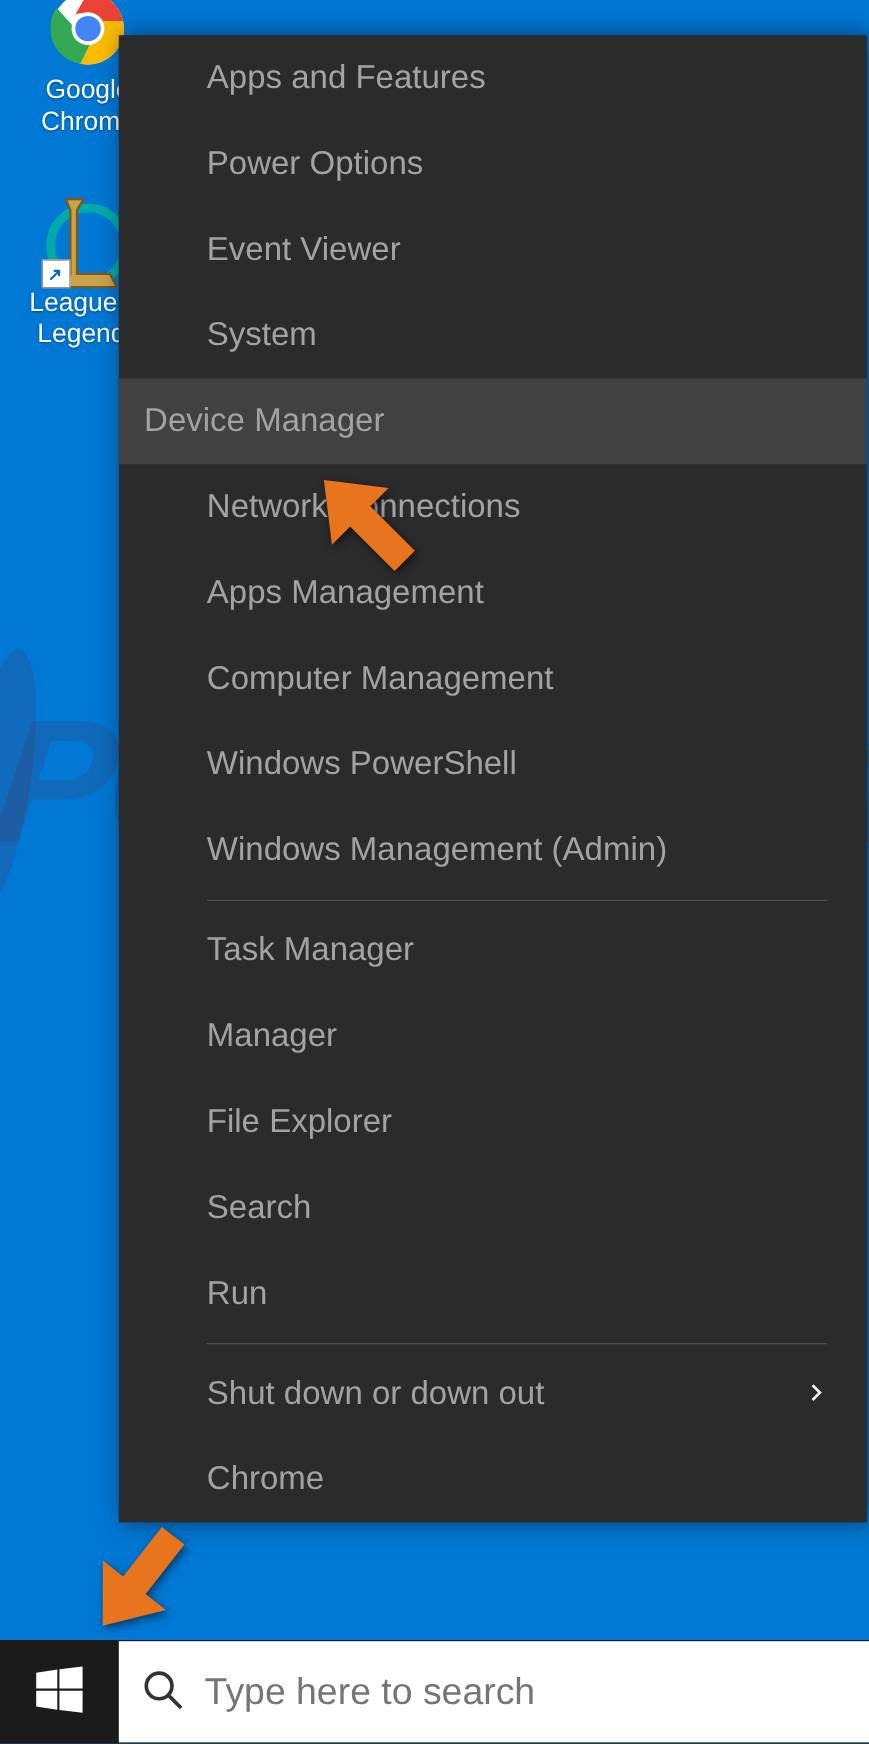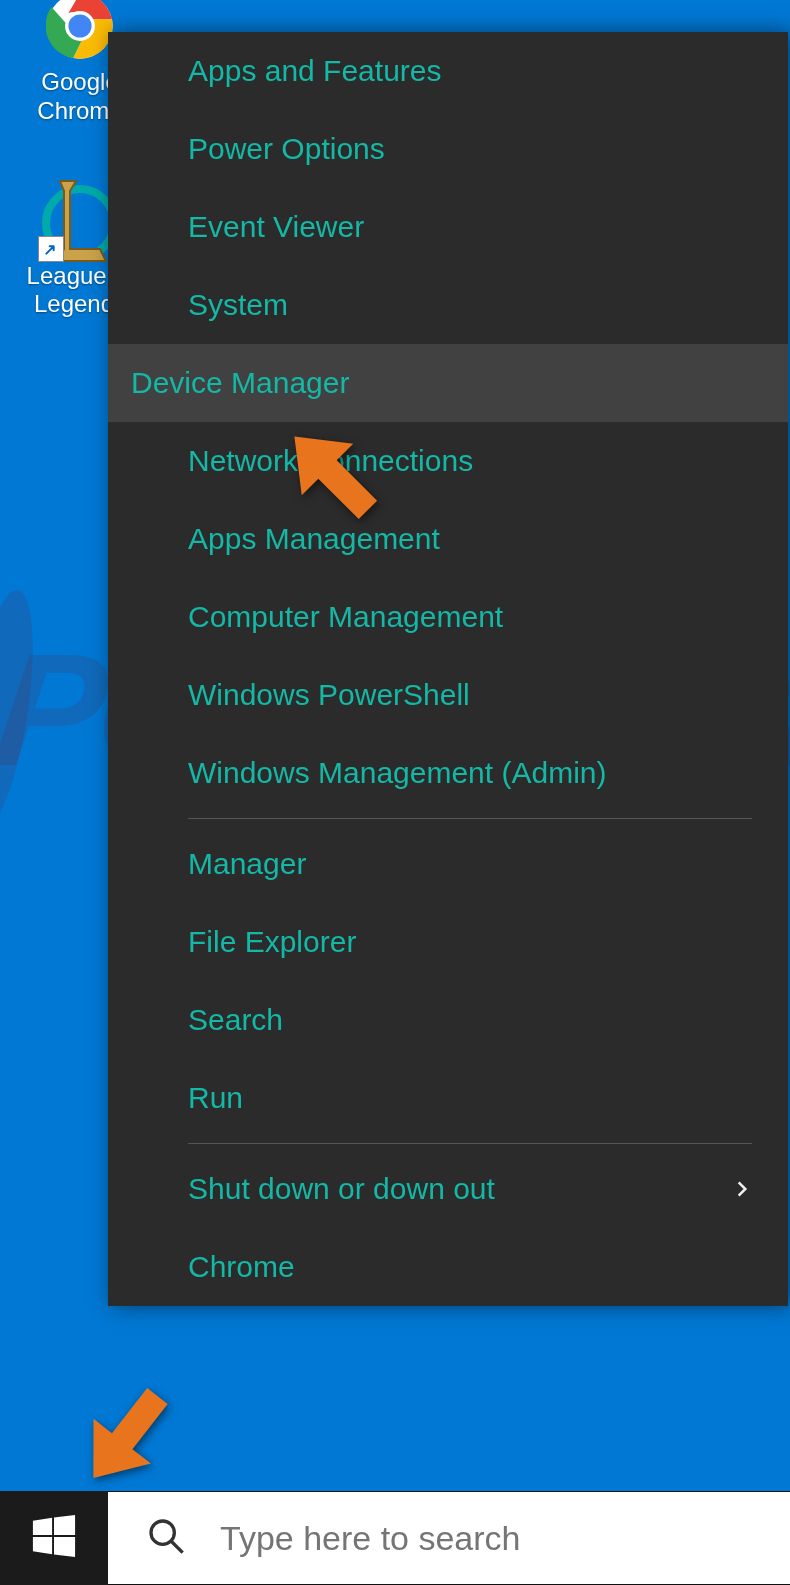--- a/index.html
+++ b/index.html
@@ -47,21 +47,21 @@
 
   
   .context-menu {
     position:absolute;
     left:108px; top:32px;
     width:680px;
     background:#2b2b2b;
     box-shadow: 4px 0 20px rgba(0,0,0,0.5);
   }
   .menu-item {
-    color:#14b8a6; font-size:30px; font-weight:400;
+    color:#a3a3a3; font-size:30px; font-weight:400;
     padding: 22px 0 22px 80px;
     cursor:default;
     display:flex; align-items:center; justify-content:space-between;
   }
   .menu-item.hovered { background:#414141;padding-left:23px; }
   .menu-separator { height:1px; background:#555; margin:6px 36px 6px 80px; }
   .chevron { margin-right:36px; color:#eee; }
   .chevron svg { width:20px; height:20px; }
 
   
@@ -72,21 +72,21 @@
   }
   .start-button {
     width:108px; height:94px;
     background:#1b1b1b;
     display:flex; align-items:center; justify-content:center;
   }
   .start-button svg { width:46px; height:46px; }
   .search-box {
     flex:1; height:92px; margin-top:1px;
     background:#fff; display:flex; align-items:center;
-    padding-left:38px; gap:34px;
+    padding-left:20px; gap:18px;
   }
   .search-box .search-icon svg { width:40px; height:40px; stroke:#333; }
   .search-box input {
     border:none; outline:none; font-size:34px; color:#555;
     flex:1; background:transparent; font-family:inherit;
   }
 
   
   .arrow {
     position:absolute; pointer-events:none;
@@ -158,20 +158,23 @@
       <span>Computer Management</span>
     </div>
     <div class="menu-item">
       <span>Windows PowerShell</span>
     </div>
     <div class="menu-item">
       <span>Windows Management (Admin)</span>
     </div>
     <div class="menu-separator"></div>
     <div class="menu-item">
+      <span>Task Manager</span>
+    </div>
+    <div class="menu-item">
       <span>Manager</span>
     </div>
     <div class="menu-item">
       <span>File Explorer</span>
     </div>
     <div class="menu-item">
       <span>Search</span>
     </div>
     <div class="menu-item">
       <span>Run</span>

